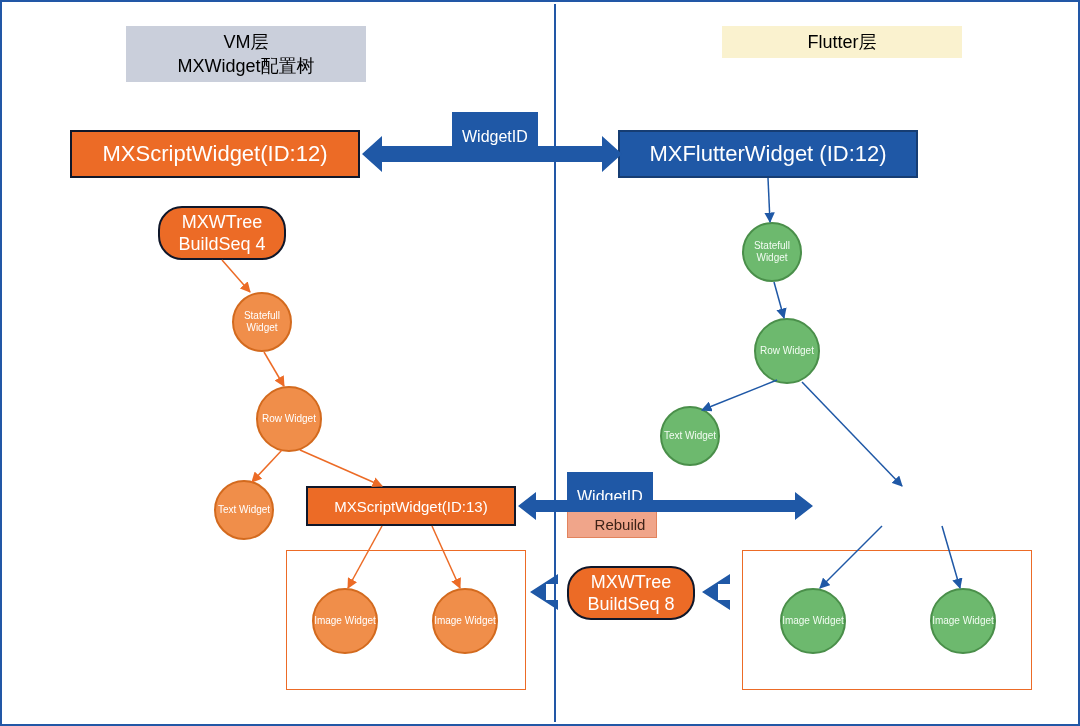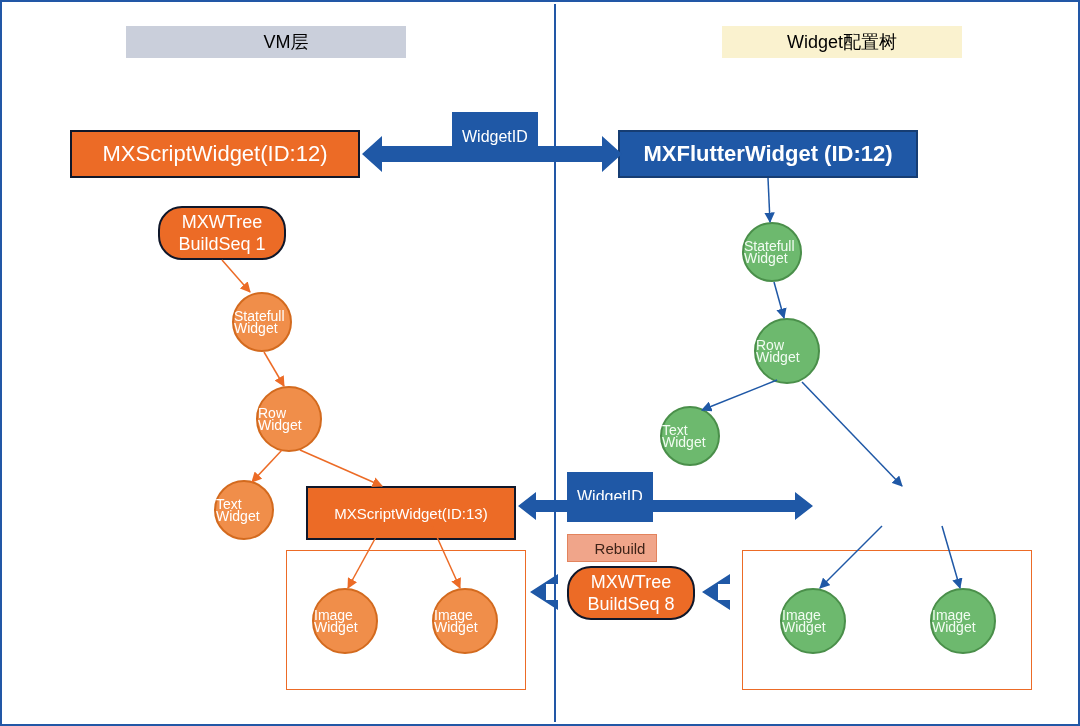--- a/index.html
+++ b/index.html
@@ -1,89 +1,90 @@
 <!DOCTYPE html>
 <html><head>
 <meta charset="utf-8">
 <style>
   html, body { margin: 0; padding: 0; }
   body { width: 1080px; height: 726px; background: #fff; font-family: "Helvetica Neue", Arial, sans-serif; }
   .canvas { position: relative; width: 1080px; height: 726px; border: 2px solid #2257a6; box-sizing: border-box; }
   .vline { position: absolute; top: 2px; bottom: 2px; left: 552px; width: 2px; background: #2257a6; }
 
   .title-box { position: absolute; text-align: center; font-size: 18px; line-height: 24px; padding: 4px 0; }
-  .title-left  { left: 124px; top: 24px; width: 240px; background: #cacfdb; color: #000; padding-left: 40px; }
+  .title-left  { left: 124px; top: 24px; width: 240px; background: #cacfdb; color: #000; }
   .title-right { left: 720px; top: 24px; width: 240px; background: #faf2cf; color: #000; }
 
   .node-orange { position: absolute; background: #ec6b26; color: #fff; text-align: left; display: flex; align-items: center; justify-content: center; border: 2px solid #0f172a; box-sizing: border-box; }
-  .node-blue   { position: absolute; background: #1f58a6; color: #fff; text-align: center; display: flex; align-items: center; justify-content: center; border: 2px solid #163d73; box-sizing: border-box; font-weight: bold; }
+  .node-blue   { position: absolute; background: #1f58a6; color: #fff; text-align: center; display: flex; align-items: center; justify-content: center; border: 2px solid #163d73; box-sizing: border-box; }
   .node-lo     { position: absolute; background: #f0a58a; color: #3e2318; text-align: center; display: flex; align-items: center; justify-content: center; border: 1px solid #e2835d; box-sizing: border-box; }
   .fs22 { font-size: 22px; }
   .fs18 { font-size: 18px; line-height: 22px; border-radius: 24px; }
   .fs15 { font-size: 15px; }
 
-  .circ { position: absolute; border-radius: 50%; display: flex; align-items: center; justify-content: center; font-size: 14px; line-height: 12px; box-sizing: border-box; }
+  .circ { position: absolute; border-radius: 50%; display: flex; align-items: center; justify-content: center; text-align: center; font-size: 10px; line-height: 12px; box-sizing: border-box; }
   .circ.o { background: #f08e4a; color: #fff; border: 2px solid #d36a1e; }
   .circ.g { background: #6db96e; color: #f2fcf2; border: 2px solid #4a8f4a; }
   .c60 { width: 60px; height: 60px; }
   .c66 { width: 66px; height: 66px; }
 
   .dashbox { position: absolute; border: 1px solid #ec6b26; box-sizing: border-box; }
 
   .lbl-blue { position: absolute; background: #1f58a6; color: #fff; font-size: 16px; padding: 16px 10px; }
 
   svg.ov { position: absolute; left: 0; top: 0; width: 1080px; height: 726px; pointer-events: none; }
 </style>
 </head>
 <body>
 
 <div class="canvas">
   <div class="vline"></div>
 
   <div class="title-box title-left">
     <div>VM层</div>
+    <div>MXWidget配置树</div>
   </div>
   <div class="title-box title-right">
-    <div>Widget配置树</div>
+    <div>Flutter层</div>
   </div>
 
   <div class="node-orange fs22" style="left:68px; top:128px; width:290px; height:48px;">
     <span>MXScriptWidget(ID:12)</span>
   </div>
   <div class="node-blue fs22" style="left:616px; top:128px; width:300px; height:48px;">
     <span>MXFlutterWidget (ID:12)</span>
   </div>
 
   <div class="lbl-blue" style="left:450px; top:110px;">WidgetID</div>
 
   <div class="node-orange fs18" style="left:156px; top:204px; width:128px; height:54px; flex-direction:column;">
     <span>MXWTree</span>
-    <span>BuildSeq 1</span>
+    <span>BuildSeq 4</span>
   </div>
 
   <div class="circ o c60" style="left:230px; top:290px;">
       <span>Statefull
 Widget</span>
     </div>
   <div class="circ o c66" style="left:254px; top:384px;">
       <span>Row
 Widget</span>
     </div>
   <div class="circ o c60" style="left:212px; top:478px;">
       <span>Text
 Widget</span>
     </div>
 
-  <div class="node-orange fs15" style="left:304px; top:484px; width:210px; height:54px;">
+  <div class="node-orange fs15" style="left:304px; top:484px; width:210px; height:40px;">
     <span>MXScriptWidget(ID:13)</span>
   </div>
 
   <div class="lbl-blue" style="left:565px; top:470px;">WidgetID</div>
 
-  <div class="node-lo fs15" style="left:565px; top:532px; width:90px; height:28px;padding-left:16px;">
+  <div class="node-lo fs15" style="left:565px; top:508px; width:90px; height:28px;padding-left:16px;">
       <span>Rebuild</span>
     </div>
 
   <div class="node-orange fs18" style="left:565px; top:564px; width:128px; height:54px; flex-direction:column;">
     <span>MXWTree</span>
     <span>BuildSeq 8</span>
   </div>
 
   <div class="dashbox" style="left:284px; top:548px; width:240px; height:140px;"></div>
   <div class="circ o c66" style="left:310px; top:586px;">

